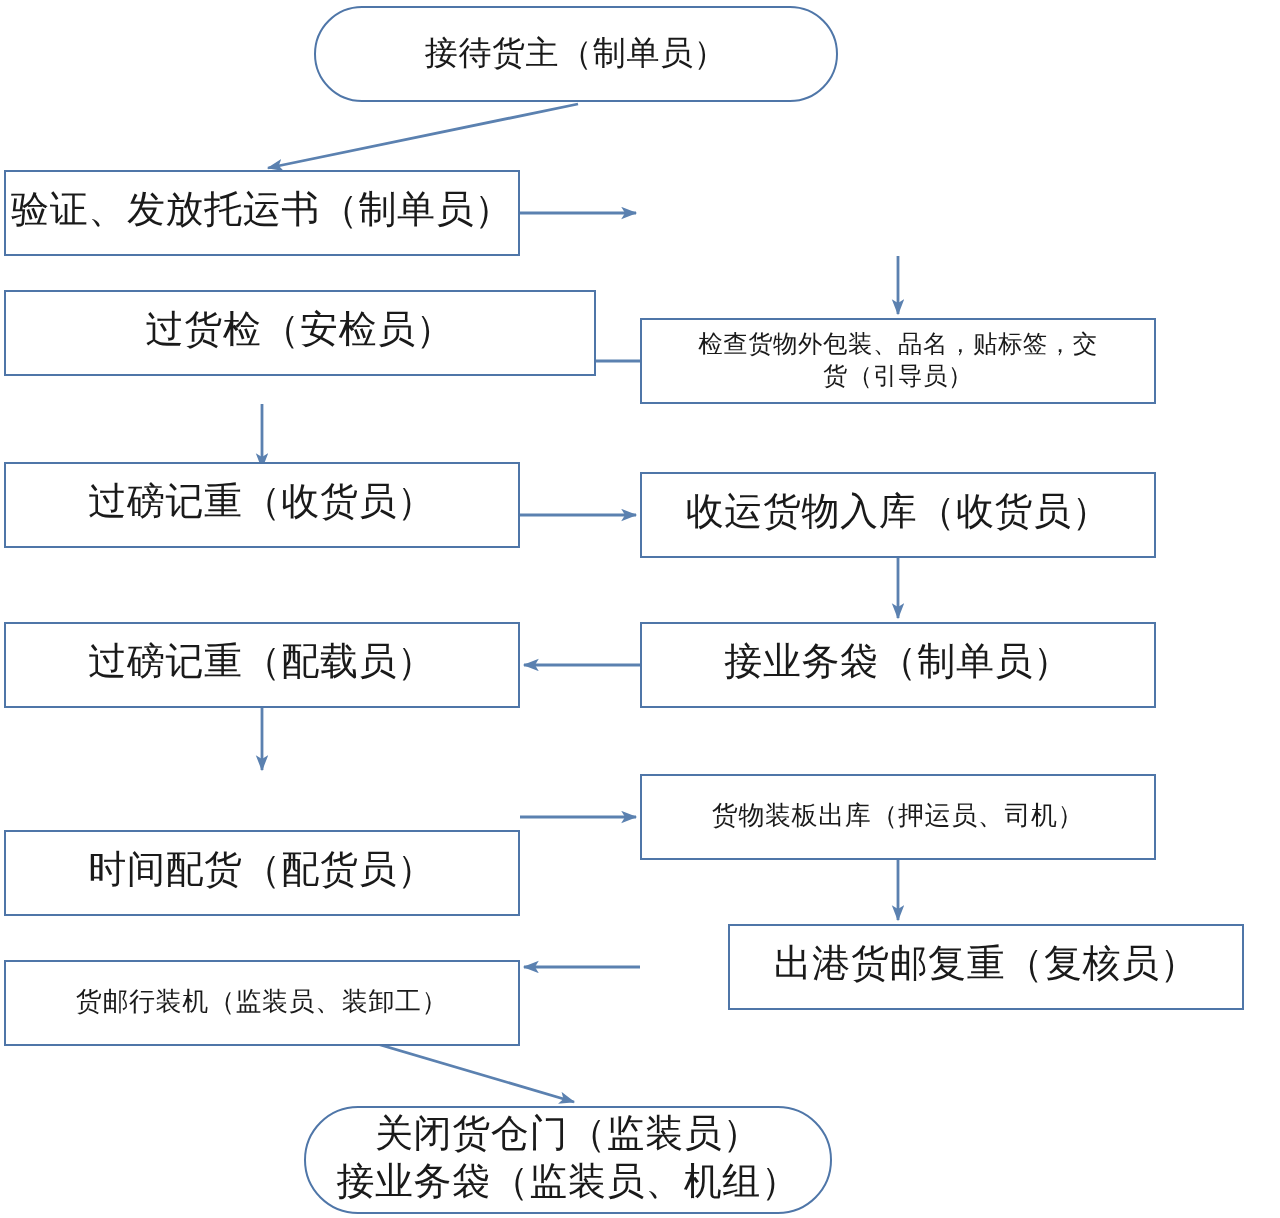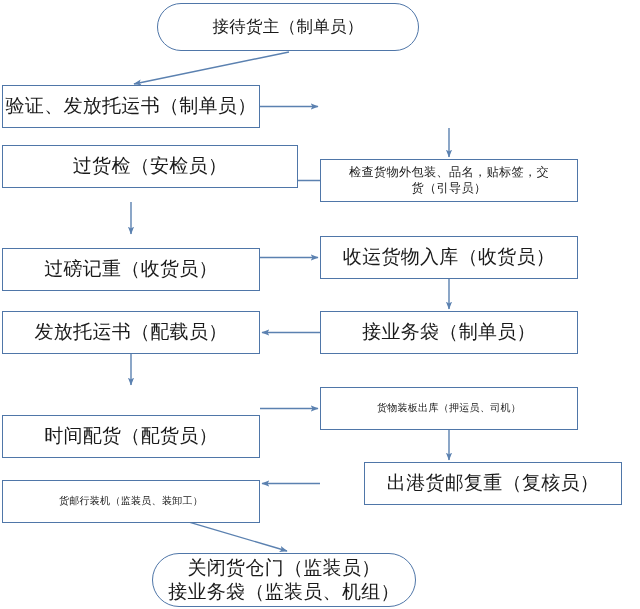--- a/index.html
+++ b/index.html
@@ -31,21 +31,21 @@
   .node.rounded {
     border-radius: 26px;
   }
   .node .txt {
     display: block;
     width: 100%;
     white-space: pre-line;
   }
   .fs-lg { font-size: 16.5px; }
   .fs-md { font-size: 19px; }
-  .fs-sm { font-size: 10px; }
+  .fs-sm { font-size: 13px; }
   .fs-xs { font-size: 12.2px; }
 
   svg.links {
     position: absolute;
     left: 0;
     top: 0;
     width: 640px;
     height: 609px;
     pointer-events: none;
   }
@@ -89,30 +89,30 @@
 
   <div class="node" style="left:320px; top:159px; width:258px; height:43px;">
     <span class="txt fs-xs">检查货物外包装、品名，贴标签，交
 货（引导员）</span>
   </div>
 
   <div class="node" style="left:2px; top:145px; width:296px; height:43px;">
     <span class="txt fs-md">过货检（安检员）</span>
   </div>
 
-  <div class="node" style="left:2px; top:248px; width:258px; height:43px;">
+  <div class="node" style="left:2px; top:231px; width:258px; height:43px;">
     <span class="txt fs-md">过磅记重（收货员）</span>
   </div>
 
   <div class="node" style="left:320px; top:236px; width:258px; height:43px;">
     <span class="txt fs-md">收运货物入库（收货员）</span>
   </div>
 
   <div class="node" style="left:2px; top:311px; width:258px; height:43px;">
-    <span class="txt fs-md">发放托运书（配载员）</span>
+    <span class="txt fs-md">过磅记重（配载员）</span>
   </div>
 
   <div class="node" style="left:320px; top:311px; width:258px; height:43px;">
     <span class="txt fs-md">接业务袋（制单员）</span>
   </div>
 
   <div class="node" style="left:2px; top:387px; width:258px; height:43px;margin-top:28px;">
     <span class="txt fs-md">时间配货（配货员）</span>
   </div>
 

